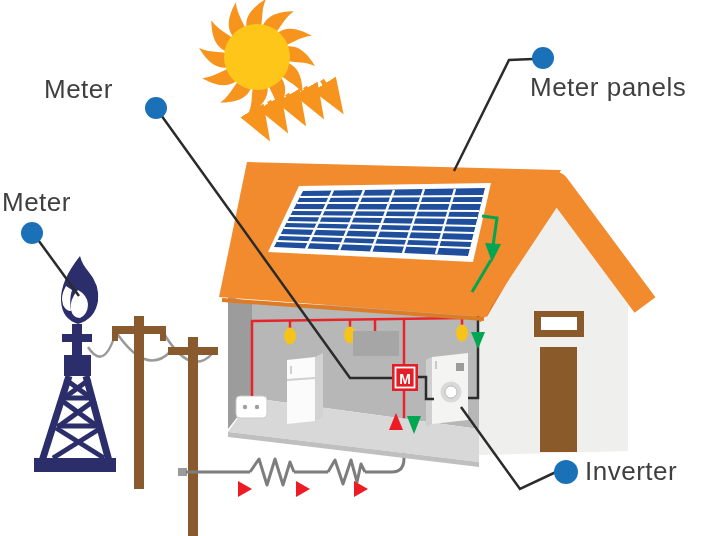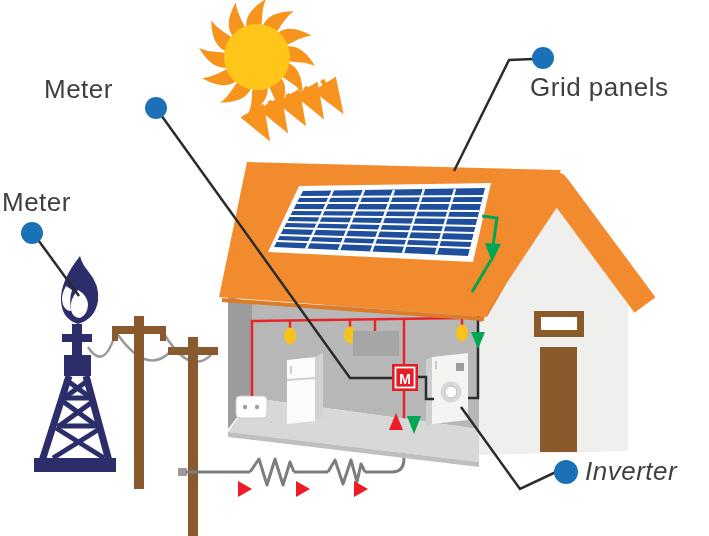--- a/index.html
+++ b/index.html
@@ -207,16 +207,16 @@
   <g fill="#1B71B8">
     <circle cx="156" cy="108" r="11"></circle>
     <circle cx="32" cy="233" r="11"></circle>
     <circle cx="543" cy="58" r="11"></circle>
     <circle cx="566" cy="472" r="12"></circle>
   </g>
 </svg>
 
 <div class="label" style="left:44px;top:74px;">Meter</div>
 <div class="label" style="left:2px;top:187px;">Meter</div>
-<div class="label" style="left:530px;top:72px;">Grid panels</div>
-<div class="label" style="left:585px;top:456px;font-style:italic;">Inverter</div>
+<div class="label" style="left:530px;top:72px;">Meter panels</div>
+<div class="label" style="left:585px;top:456px;">Inverter</div>
 
 </div>
 
 </body></html>

